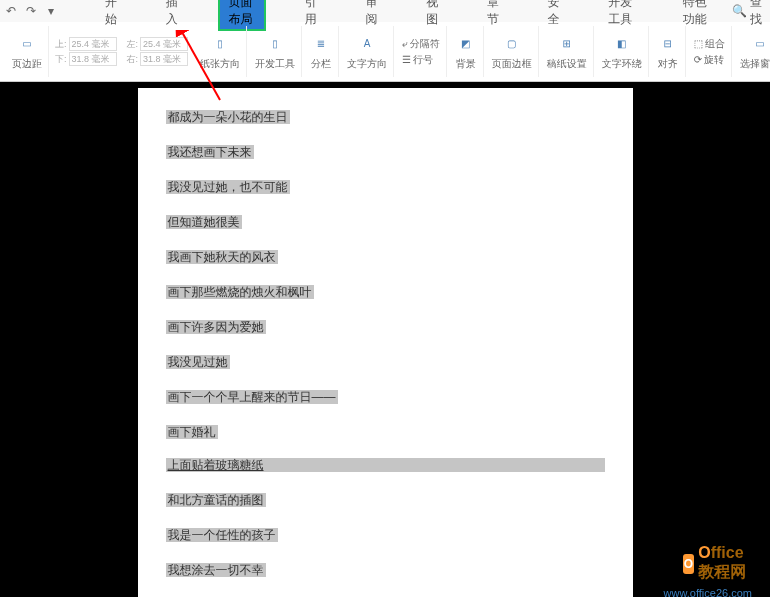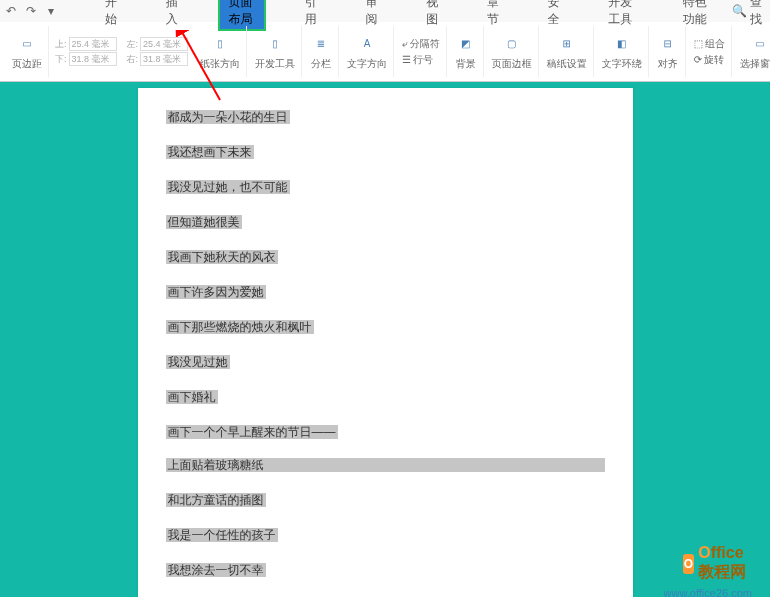--- a/index.html
+++ b/index.html
@@ -14,24 +14,24 @@
     
     .ribbon { height: 60px; background: #fff; border-bottom: 1px solid #ccc; display: flex; align-items: center; padding: 4px 6px; gap: 2px; font-size: 10px; color: #666; }
     .rgroup { display: flex; flex-direction: column; align-items: center; gap: 2px; padding: 0 6px; border-right: 1px solid #eee; height: 100%; justify-content: center; }
     .rgroup:last-child { border-right: none; }
     .rgroup .ricon { width: 22px; height: 22px; display: flex; align-items: center; justify-content: center; color: #4a7fb5; }
     .rlabel { font-size: 10px; white-space: nowrap; }
     .margin-group { display: flex; flex-direction: column; gap: 1px; font-size: 9px; color: #aaa; padding: 0 4px; }
     .margin-row { display: flex; align-items: center; gap: 2px; }
     .margin-row input { width: 48px; height: 14px; font-size: 9px; border: 1px solid #ddd; padding: 0 2px; color: #aaa; }
     
-    .canvas { background: #14b8a6; height: 515px; position: relative; display: flex; justify-content: center; padding-top: 6px; }
+    .canvas { background: #000000; height: 515px; position: relative; display: flex; justify-content: center; padding-top: 6px; }
     .page { width: 495px; background: #fff; min-height: 509px; padding: 20px 28px; position: relative; box-shadow: 0 0 3px rgba(0,0,0,0.1); }
     .line { display: inline-block; background: #c5c5c5; color: #333; font-size: 12px; padding: 1px 2px; margin-bottom: 19px; }
-    .line.wide { display: block; width: 100%; }
+    .line.wide { display: block; width: 100%; text-decoration: underline; }
     .line-wrap { line-height: 1; }
     
     .arrow { position: absolute; top: 30px; left: 130px; pointer-events: none; z-index: 50; }
     
     .watermark { position: absolute; right: 10px; bottom: 6px; font-size: 16px; font-weight: bold; display: flex; align-items: center; gap: 4px; }
     .wm-logo { width: 20px; height: 20px; background: #ff9933; border-radius: 3px; display: flex; align-items: center; justify-content: center; color: #fff; font-size: 12px; }
     .wm-o { color: #ff9933; }
     .wm-t { color: #a16207; }
     .wm-sub { position: absolute; right: 10px; bottom: -10px; font-size: 11px; color: #3a7fbf; }
     .watermark-wrap { position: absolute; right: 8px; bottom: 8px; }
@@ -148,25 +148,25 @@
   </div>
 </div>
 
 <div class="canvas">
   <div class="page" id="page-content">
       <div class="line-wrap"><span class="line">都成为一朵小花的生日</span></div>
       <div class="line-wrap"><span class="line">我还想画下未来</span></div>
       <div class="line-wrap"><span class="line">我没见过她，也不可能</span></div>
       <div class="line-wrap"><span class="line">但知道她很美</span></div>
       <div class="line-wrap"><span class="line">我画下她秋天的风衣</span></div>
+      <div class="line-wrap"><span class="line">画下那些燃烧的烛火和枫叶</span></div>
       <div class="line-wrap"><span class="line">画下许多因为爱她</span></div>
-      <div class="line-wrap"><span class="line">画下那些燃烧的烛火和枫叶</span></div>
       <div class="line-wrap"><span class="line">我没见过她</span></div>
+      <div class="line-wrap"><span class="line">画下一个个早上醒来的节日——</span></div>
       <div class="line-wrap"><span class="line">画下婚礼</span></div>
-      <div class="line-wrap"><span class="line">画下一个个早上醒来的节日——</span></div>
       <div class="line-wrap">
         <span class="line wide">上面贴着玻璃糖纸</span>
       </div>
       <div class="line-wrap"><span class="line">和北方童话的插图</span></div>
       <div class="line-wrap"><span class="line">我是一个任性的孩子</span></div>
       <div class="line-wrap"><span class="line">我想涂去一切不幸</span></div>
       <div class="line-wrap"></div>
     </div>
 </div>
 

